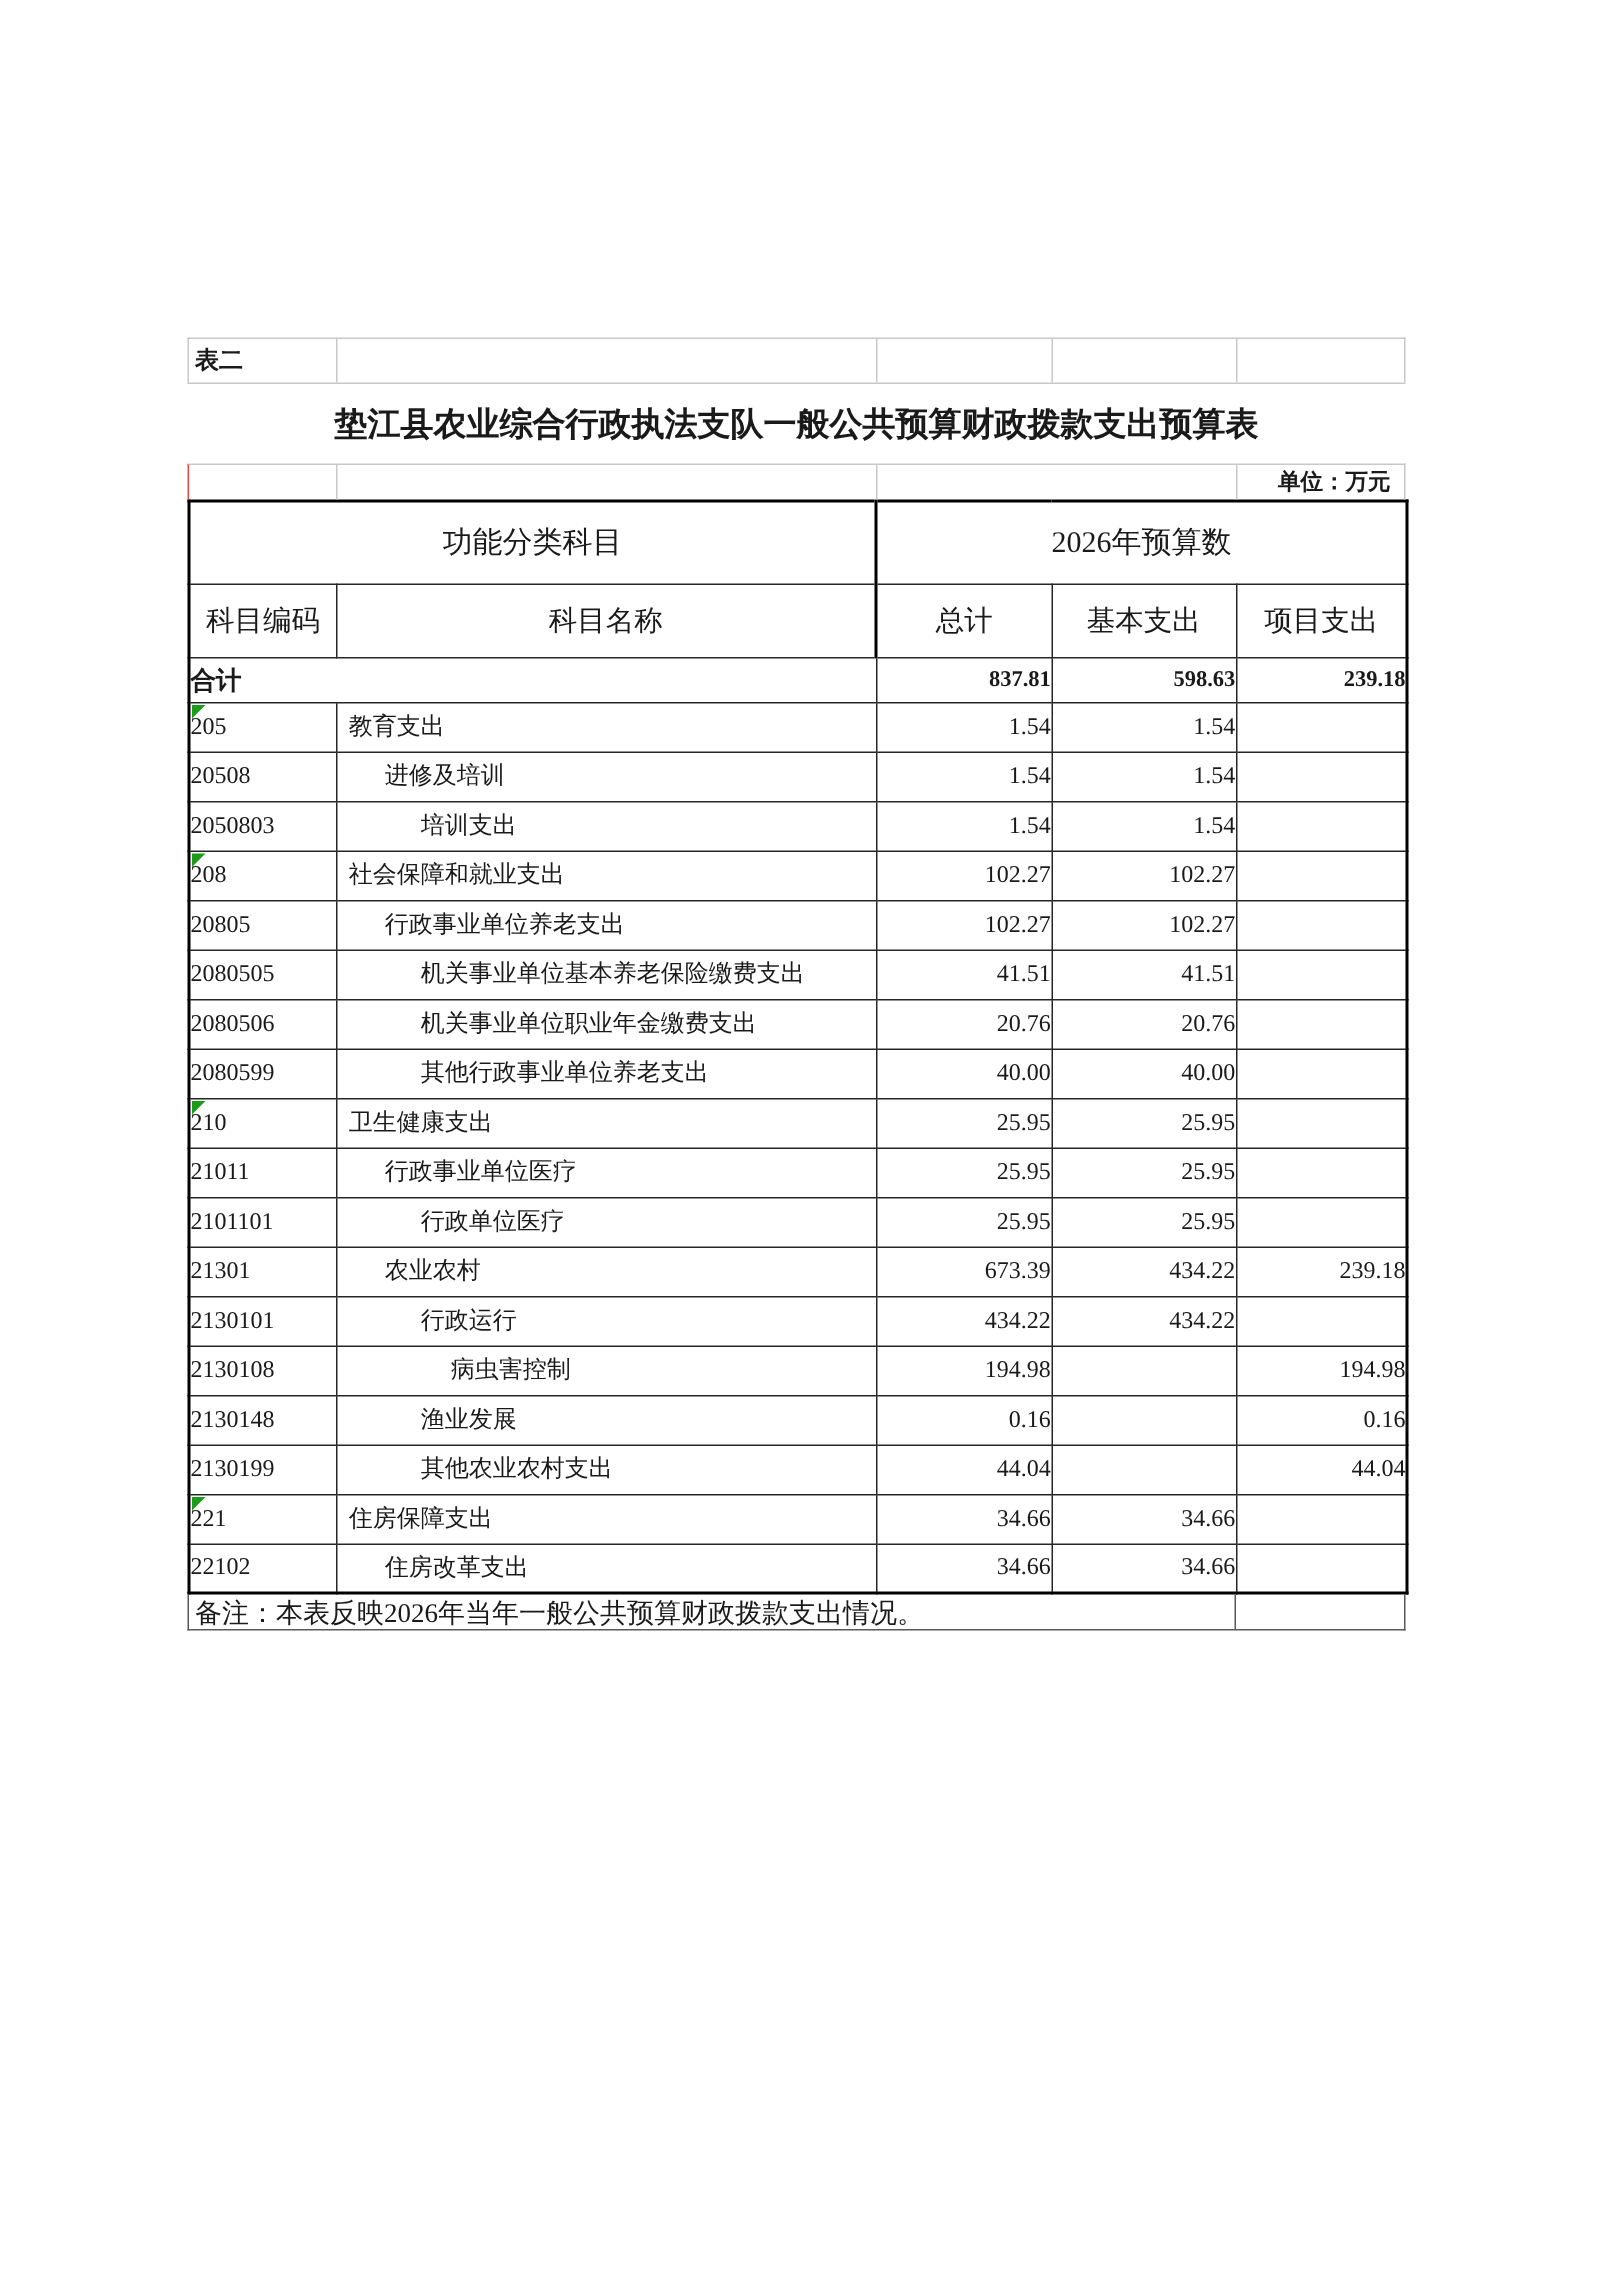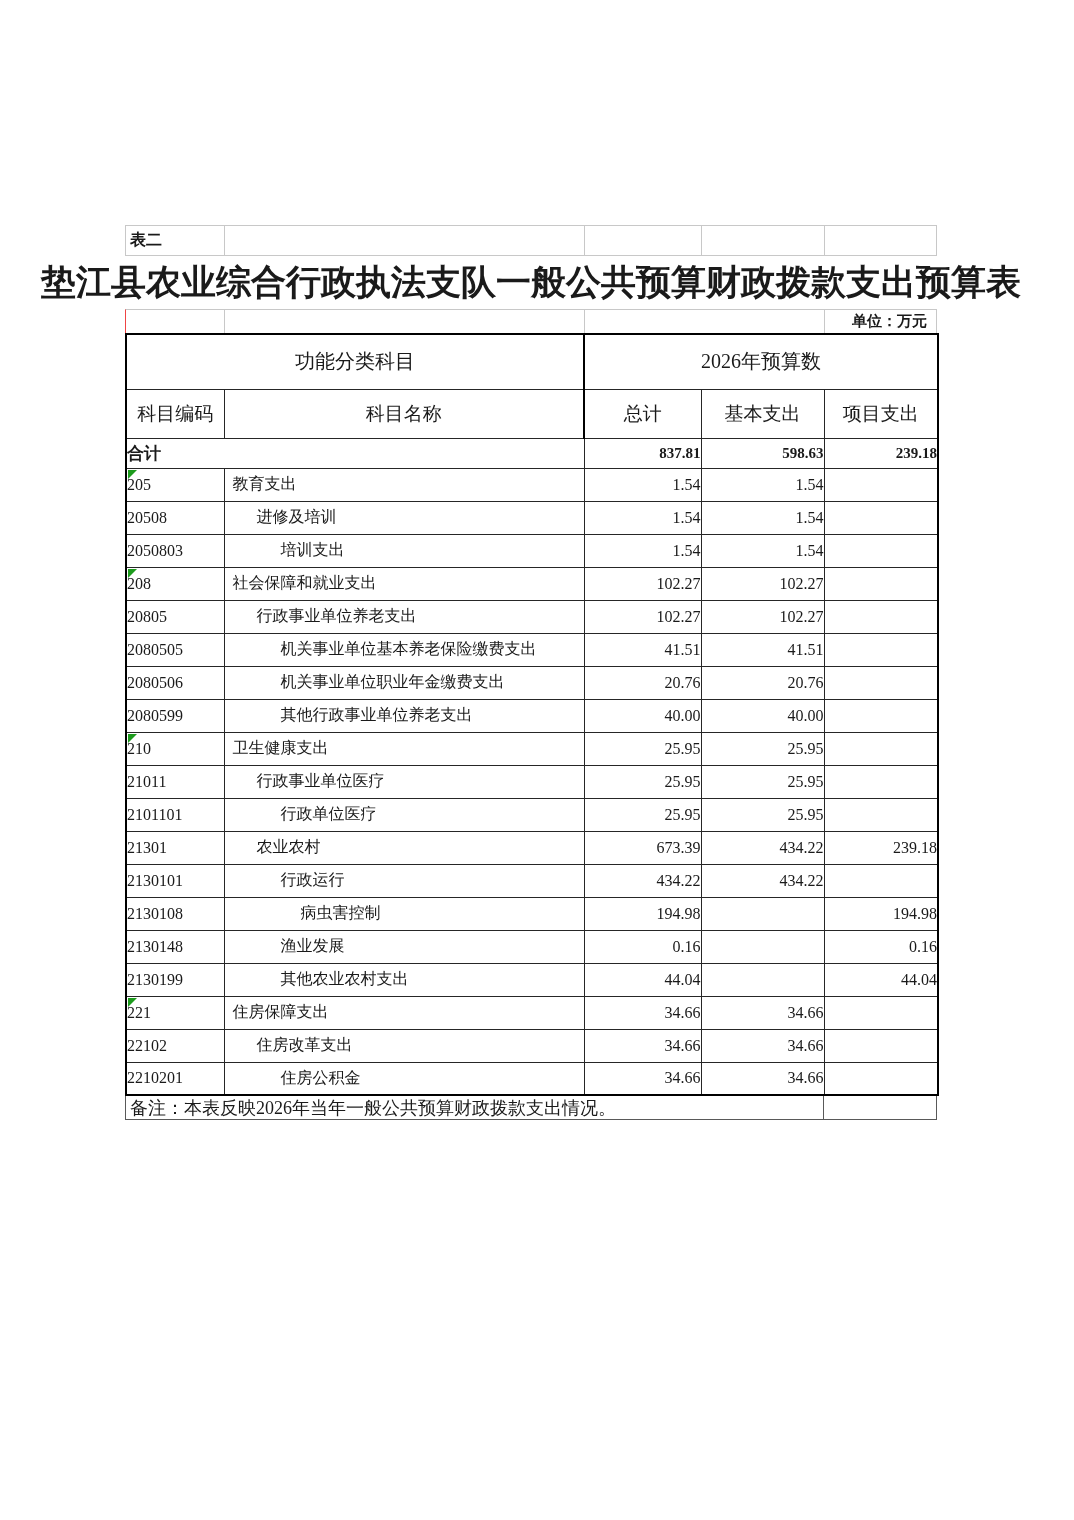--- a/index.html
+++ b/index.html
@@ -8,21 +8,21 @@
     font-family:"Liberation Serif","DejaVu Serif",serif;color:#1a1a1a;
   }
   .sheet{position:absolute;left:125px;top:225px;width:812px;}
 
   
   .grid-row{position:relative;box-sizing:border-box;border-top:1px solid #c8c8c8;font-family:Liberation Serif, serif;}
   .grid-row .vline{position:absolute;top:0;bottom:0;width:1px;background:#c8c8c8;}
   .row-sheetlabel{height:30px;display:flex;align-items:center;
     font-size:16px;font-weight:bold;padding-left:4px;border-left:1px solid #c8c8c8;border-right:1px solid #c8c8c8;}
   .row-title{height:53px;display:flex;align-items:center;justify-content:center;
-    font-size:35px;font-weight:600;white-space:nowrap;border-top:1px solid #c8c8c8;}
+    font-size:22px;font-weight:600;white-space:nowrap;border-top:1px solid #c8c8c8;}
   .row-unit{height:24px;display:flex;align-items:center;justify-content:flex-end;
     font-size:15px;font-weight:600;padding-right:9px;border-left:1px solid #ef4444;border-right:1px solid #c8c8c8;}
 
   
   table.budget{border-collapse:collapse;table-layout:fixed;width:812px;
     border:2px solid #000;}
   table.budget th,table.budget td{
     border:1px solid #262626;box-sizing:border-box;overflow:hidden;white-space:nowrap;
     font-weight:normal;padding:0;}
   tr.h1 th{height:55px;font-size:20px;}
@@ -213,27 +213,20 @@
           <td class="num">34.66</td>
           <td class="num"></td>
         </tr>
         <tr class="data-row">
           <td class="code">22102</td>
           <td class="name" style="padding-left: 32px;">住房改革支出</td>
           <td class="num">34.66</td>
           <td class="num">34.66</td>
           <td class="num"></td>
         </tr>
-        <tr class="data-row">
-          <td class="code">2210201</td>
-          <td class="name" style="padding-left: 56px;">住房公积金</td>
-          <td class="num">34.66</td>
-          <td class="num">34.66</td>
-          <td class="num"></td>
-        </tr>
       </tbody>
   </table>
 
   <div class="note-row">
     <div class="note-cell">备注：本表反映2026年当年一般公共预算财政拨款支出情况。</div>
     <div class="note-cell-right"></div>
   </div>
 
 </div>
 

